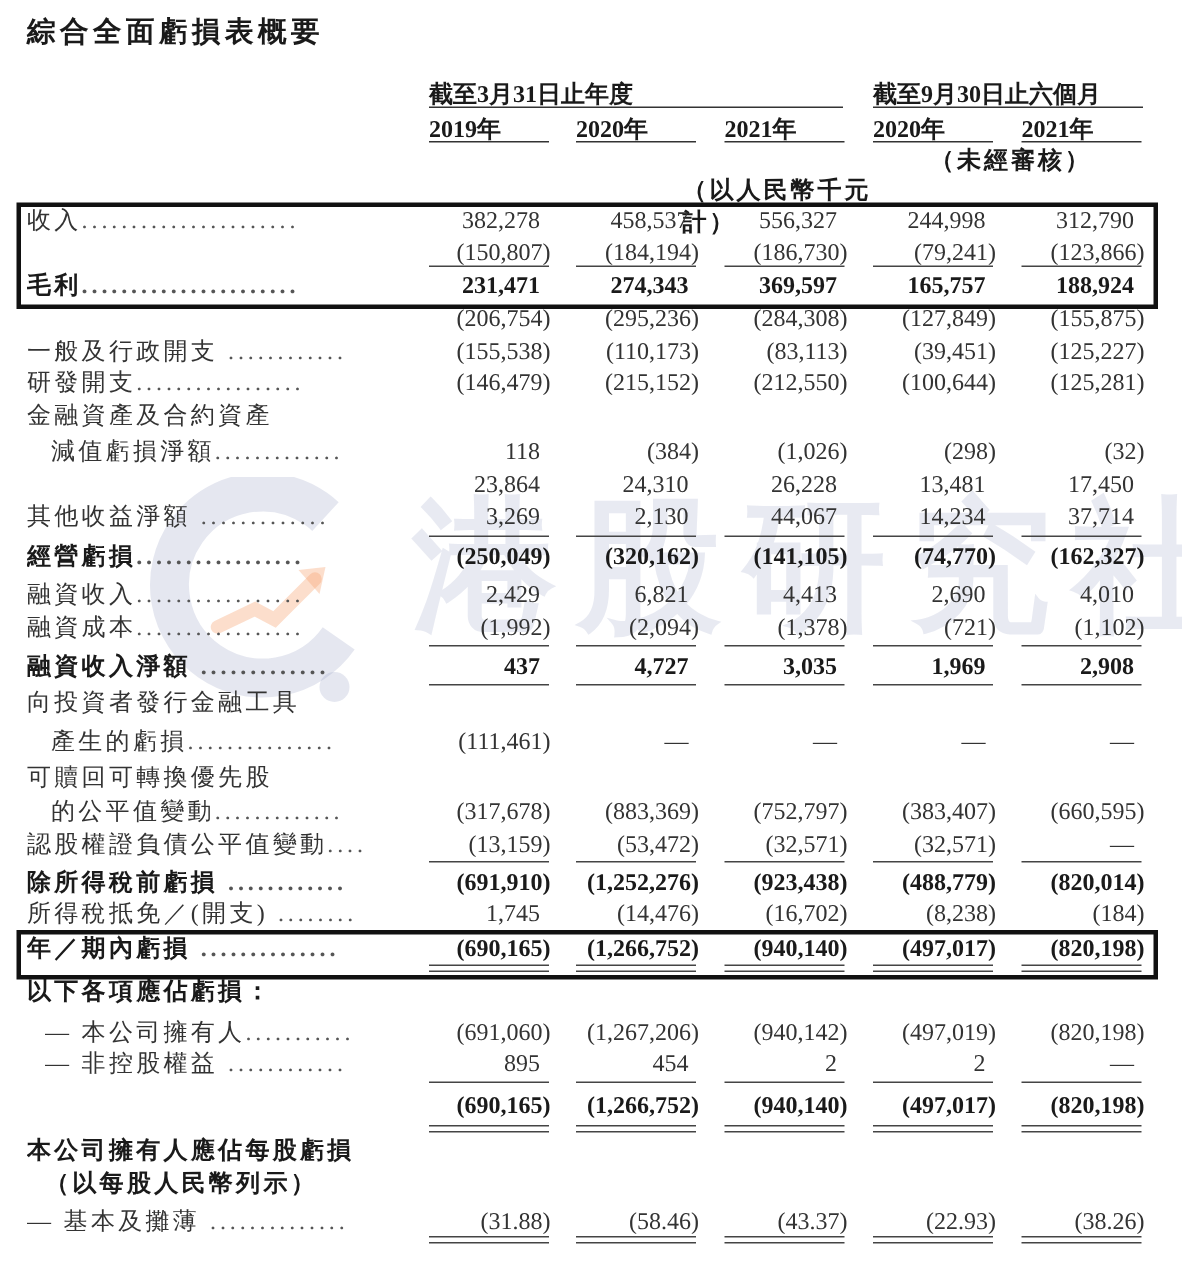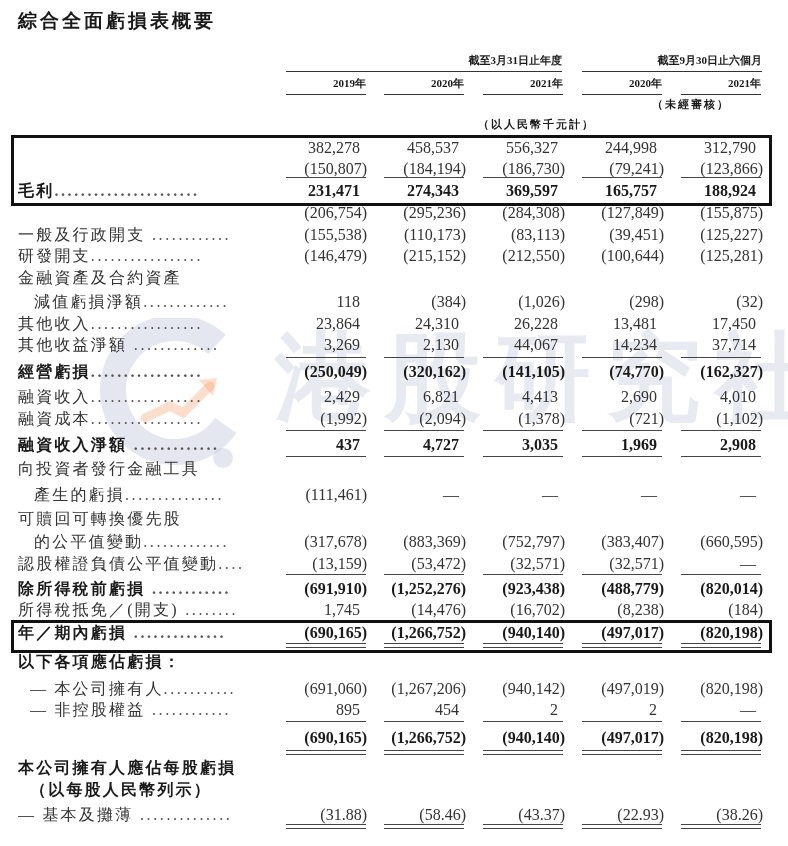--- a/index.html
+++ b/index.html
@@ -5,21 +5,21 @@
   html, body { margin: 0; padding: 0; background: #ffffff; }
   body {
     width: 788px; height: 846px; position: relative; overflow: hidden;
     font-family: "Liberation Serif", "DejaVu Serif", serif;
     color: #2a2a2a;
   }
   .title {
     position: absolute; left: 18px; top: 8px;
     font-size: 19px; font-weight: bold; letter-spacing: 3px; color: #1a1a1a;
   }
-  .hdr { position: absolute; font-size: 11px; font-weight: bold; text-align: right; color: #1a1a1a; }
+  .hdr { position: absolute; font-size: 16px; font-weight: bold; text-align: left; color: #1a1a1a; }
   .hline { position: absolute; height: 0; border-top: 1.6px solid #333; }
   .row { position: absolute; left: 0; width: 788px; height: 21px; }
   .lbl {
     position: absolute; left: 18px; width: 250px; height: 21px; overflow: hidden;
     font-size: 16px; line-height: 21px; letter-spacing: 2.2px; white-space: nowrap; color: #333;
   }
   .lbl.ind { left: 34px; width: 234px; }
   .lbl.ind2 { left: 30px; }
   .lbl .txt { background: transparent; }
   .lbl .dots { letter-spacing: 2.6px; color: #555; }
@@ -72,20 +72,21 @@
   <div class="hline" style="left:384px;top:94px;width:80px;"></div>
   <div class="hline" style="left:483px;top:94px;width:80px;"></div>
   <div class="hline" style="left:582px;top:94px;width:80px;"></div>
   <div class="hline" style="left:681px;top:94px;width:80px;"></div>
 
   <div class="hdr" style="left:620px;top:97px;width:110px;letter-spacing:2px;">（未經審核）</div>
   <div class="hdr" style="left:455px;top:117px;width:140px;letter-spacing:2px;">（以人民幣千元計）</div>
 
   <div id="rows">
       <div class="row" style="top: 137px;">
+        <div class="lbl"><span class="txt">收入</span><span class="dots">......................</span></div>
         <div class="val c0 pos">382,278</div>
         <div class="val c1 pos">458,537</div>
         <div class="val c2 pos">556,327</div>
         <div class="val c3 pos">244,998</div>
         <div class="val c4 pos">312,790</div>
       </div>
       <div class="row" style="top: 158px;">
         <div class="val c0">(150,807)</div>
         <div class="val c1">(184,194)</div>
         <div class="val c2">(186,730)</div>
@@ -133,21 +134,20 @@
       </div>
       <div class="row" style="top: 291px;">
         <div class="lbl ind"><span class="txt">減值虧損淨額</span><span class="dots">.............</span></div>
         <div class="val c0 pos">118</div>
         <div class="val c1">(384)</div>
         <div class="val c2">(1,026)</div>
         <div class="val c3">(298)</div>
         <div class="val c4">(32)</div>
       </div>
       <div class="row" style="top: 313px;">
-        <div class="lbl"><span class="txt">其他收入</span><span class="dots">.................</span></div>
         <div class="val c0 pos">23,864</div>
         <div class="val c1 pos">24,310</div>
         <div class="val c2 pos">26,228</div>
         <div class="val c3 pos">13,481</div>
         <div class="val c4 pos">17,450</div>
       </div>
       <div class="row" style="top: 334px;">
         <div class="lbl"><span class="txt">其他收益淨額</span><span class="dots"> .............</span></div>
         <div class="val c0 pos">3,269</div>
         <div class="val c1 pos">2,130</div>

